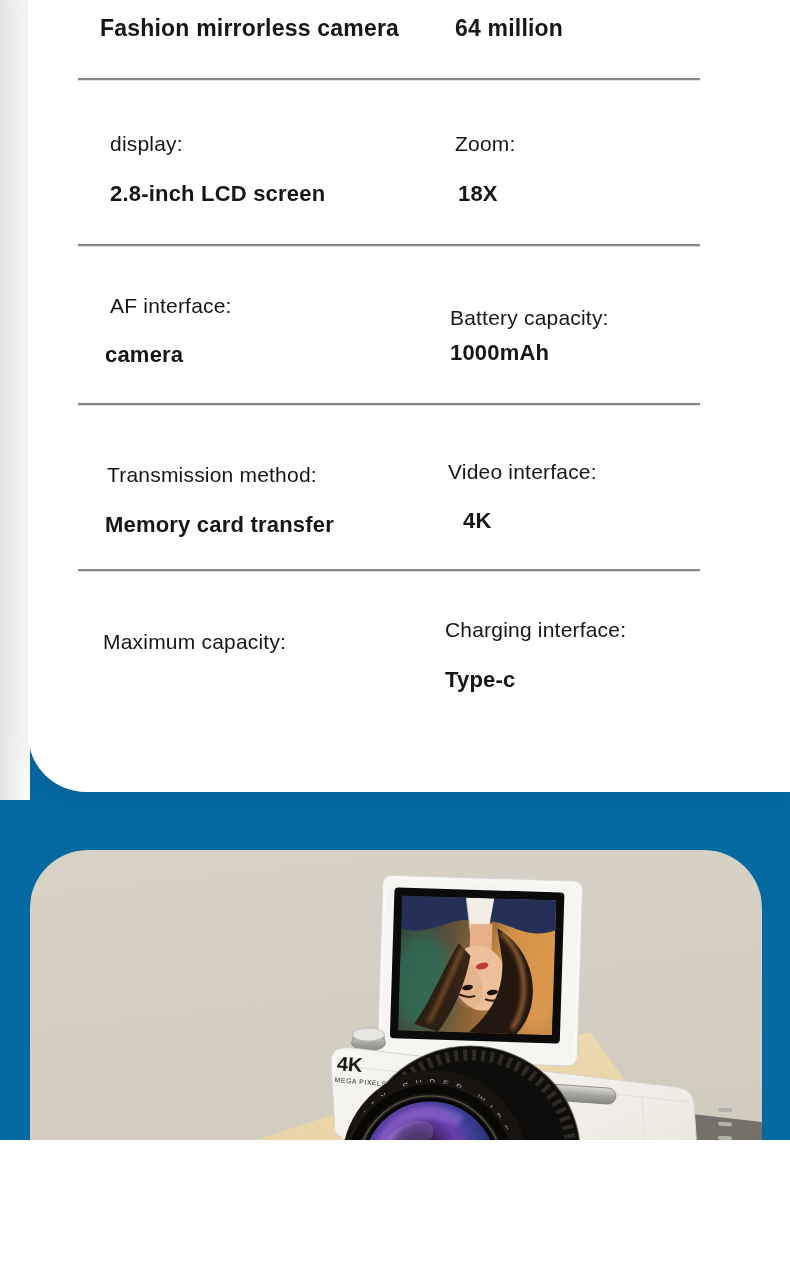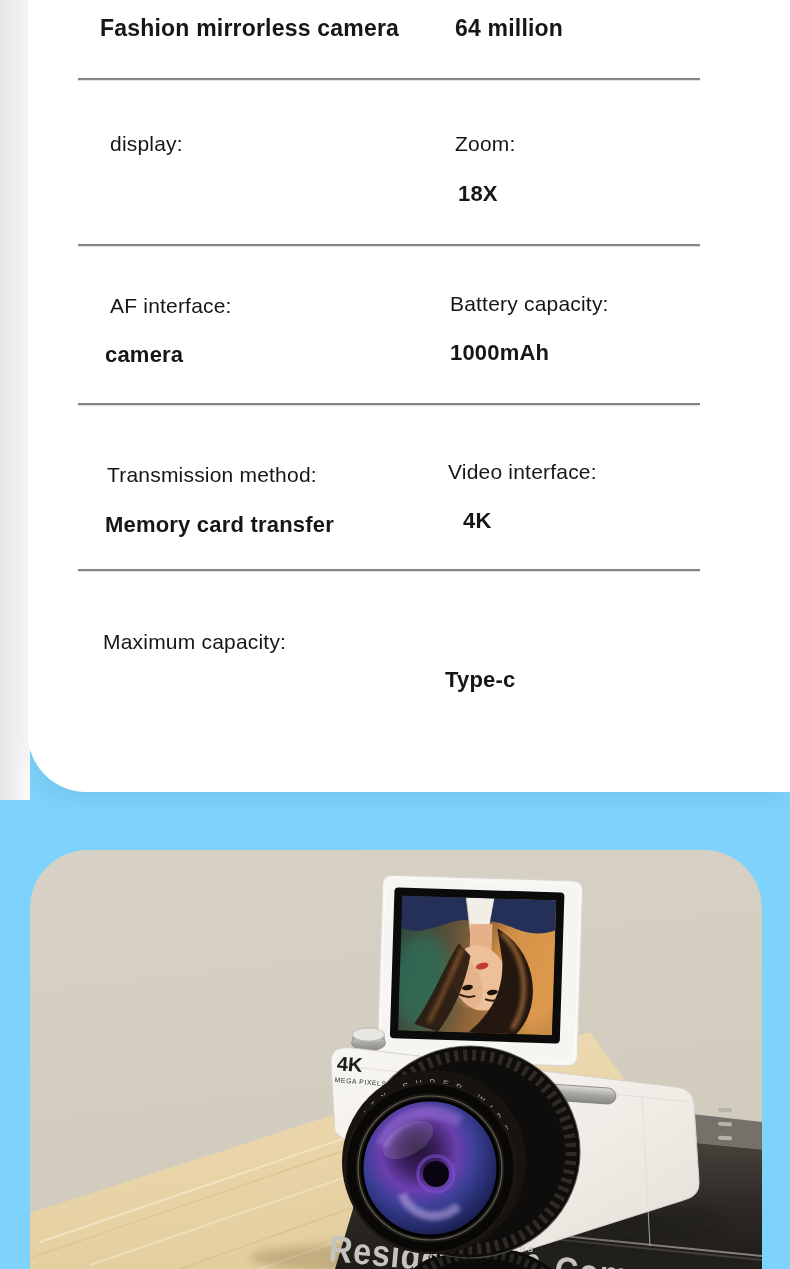--- a/index.html
+++ b/index.html
@@ -1,16 +1,16 @@
 <!DOCTYPE html>
 <html><head>
 <meta charset="utf-8">
 <style>
   html,body{margin:0;padding:0;background:#ffffff;}
-  .page{position:relative;width:790px;height:1269px;overflow:hidden;background:#7dd3fc;
+  .page{position:relative;width:790px;height:1140px;overflow:hidden;background:#0369a1;
         font-family:"Liberation Sans","DejaVu Sans",sans-serif;}
   .left-shade{position:absolute;left:0;top:0;width:30px;height:800px;
         background:linear-gradient(to right,#e6e6e6 10%,#f6f6f6 70%,#ffffff);}
   .spec-card{position:absolute;left:28px;top:-20px;width:762px;height:812px;background:#ffffff;
         border-bottom-left-radius:58px;box-shadow:-6px 10px 18px rgba(0,0,0,0.05);}
   .spec-card .cell{position:absolute;white-space:nowrap;color:#161616;}
   .hdr{font-size:23px;font-weight:600;letter-spacing:.2px;}
   .lbl{font-size:21px;font-weight:500;color:#1c1c1c;letter-spacing:.2px;text-align:right;}
   .val{font-size:22px;font-weight:700;color:#0f0f0f;letter-spacing:.2px;}
   .divider{position:absolute;left:50px;width:622px;height:2px;background:#868686;
@@ -26,37 +26,39 @@
 
   <div class="left-shade"></div>
 
   <section class="spec-card">
 
     <span class="cell hdr" style="left:72px;top:35px">Fashion mirrorless camera</span>
     <span class="cell hdr" style="left:427px;top:35px">64 million</span>
     <div class="divider" style="top:98px"></div>
 
     <span class="cell lbl" style="left:82px;top:152px">display:</span>
+    <span class="cell val" style="left:82px;top:201px">2.8-inch LCD screen</span>
     <span class="cell lbl" style="left:427px;top:152px">Zoom:</span>
     <span class="cell val" style="left:430px;top:201px">18X</span>
     <div class="divider" style="top:264px"></div>
 
     <span class="cell lbl" style="left:82px;top:314px">AF interface:</span>
     <span class="cell val" style="left:77px;top:362px">camera</span>
-    <span class="cell lbl" style="left:422px;top:312px">Battery capacity:</span>
+    <span class="cell lbl" style="left:422px;top:326px">Battery capacity:</span>
     <span class="cell val" style="left:422px;top:360px">1000mAh</span>
     <div class="divider" style="top:423px"></div>
 
     <span class="cell lbl" style="left:79px;top:483px">Transmission method:</span>
     <span class="cell val" style="left:77px;top:532px">Memory card transfer</span>
     <span class="cell lbl" style="left:420px;top:480px">Video interface:</span>
     <span class="cell val" style="left:435px;top:528px">4K</span>
     <div class="divider" style="top:589px"></div>
 
     <span class="cell lbl" style="left:75px;top:650px">Maximum capacity:</span>
+    <span class="cell lbl" style="left:417px;top:638px">Charging interface:</span>
     <span class="cell val" style="left:417px;top:687px">Type-c</span>
   </section>
 
   <section class="photo-card">
   <svg width="732" height="419" viewBox="0 0 732 419">
     <defs>
       <linearGradient id="bgGrad" x1="0" y1="0" x2="0.2" y2="1">
         <stop offset="0" stop-color="#d8d2c6"></stop>
             <stop offset="1" stop-color="#d0cabd"></stop>
       </linearGradient>

